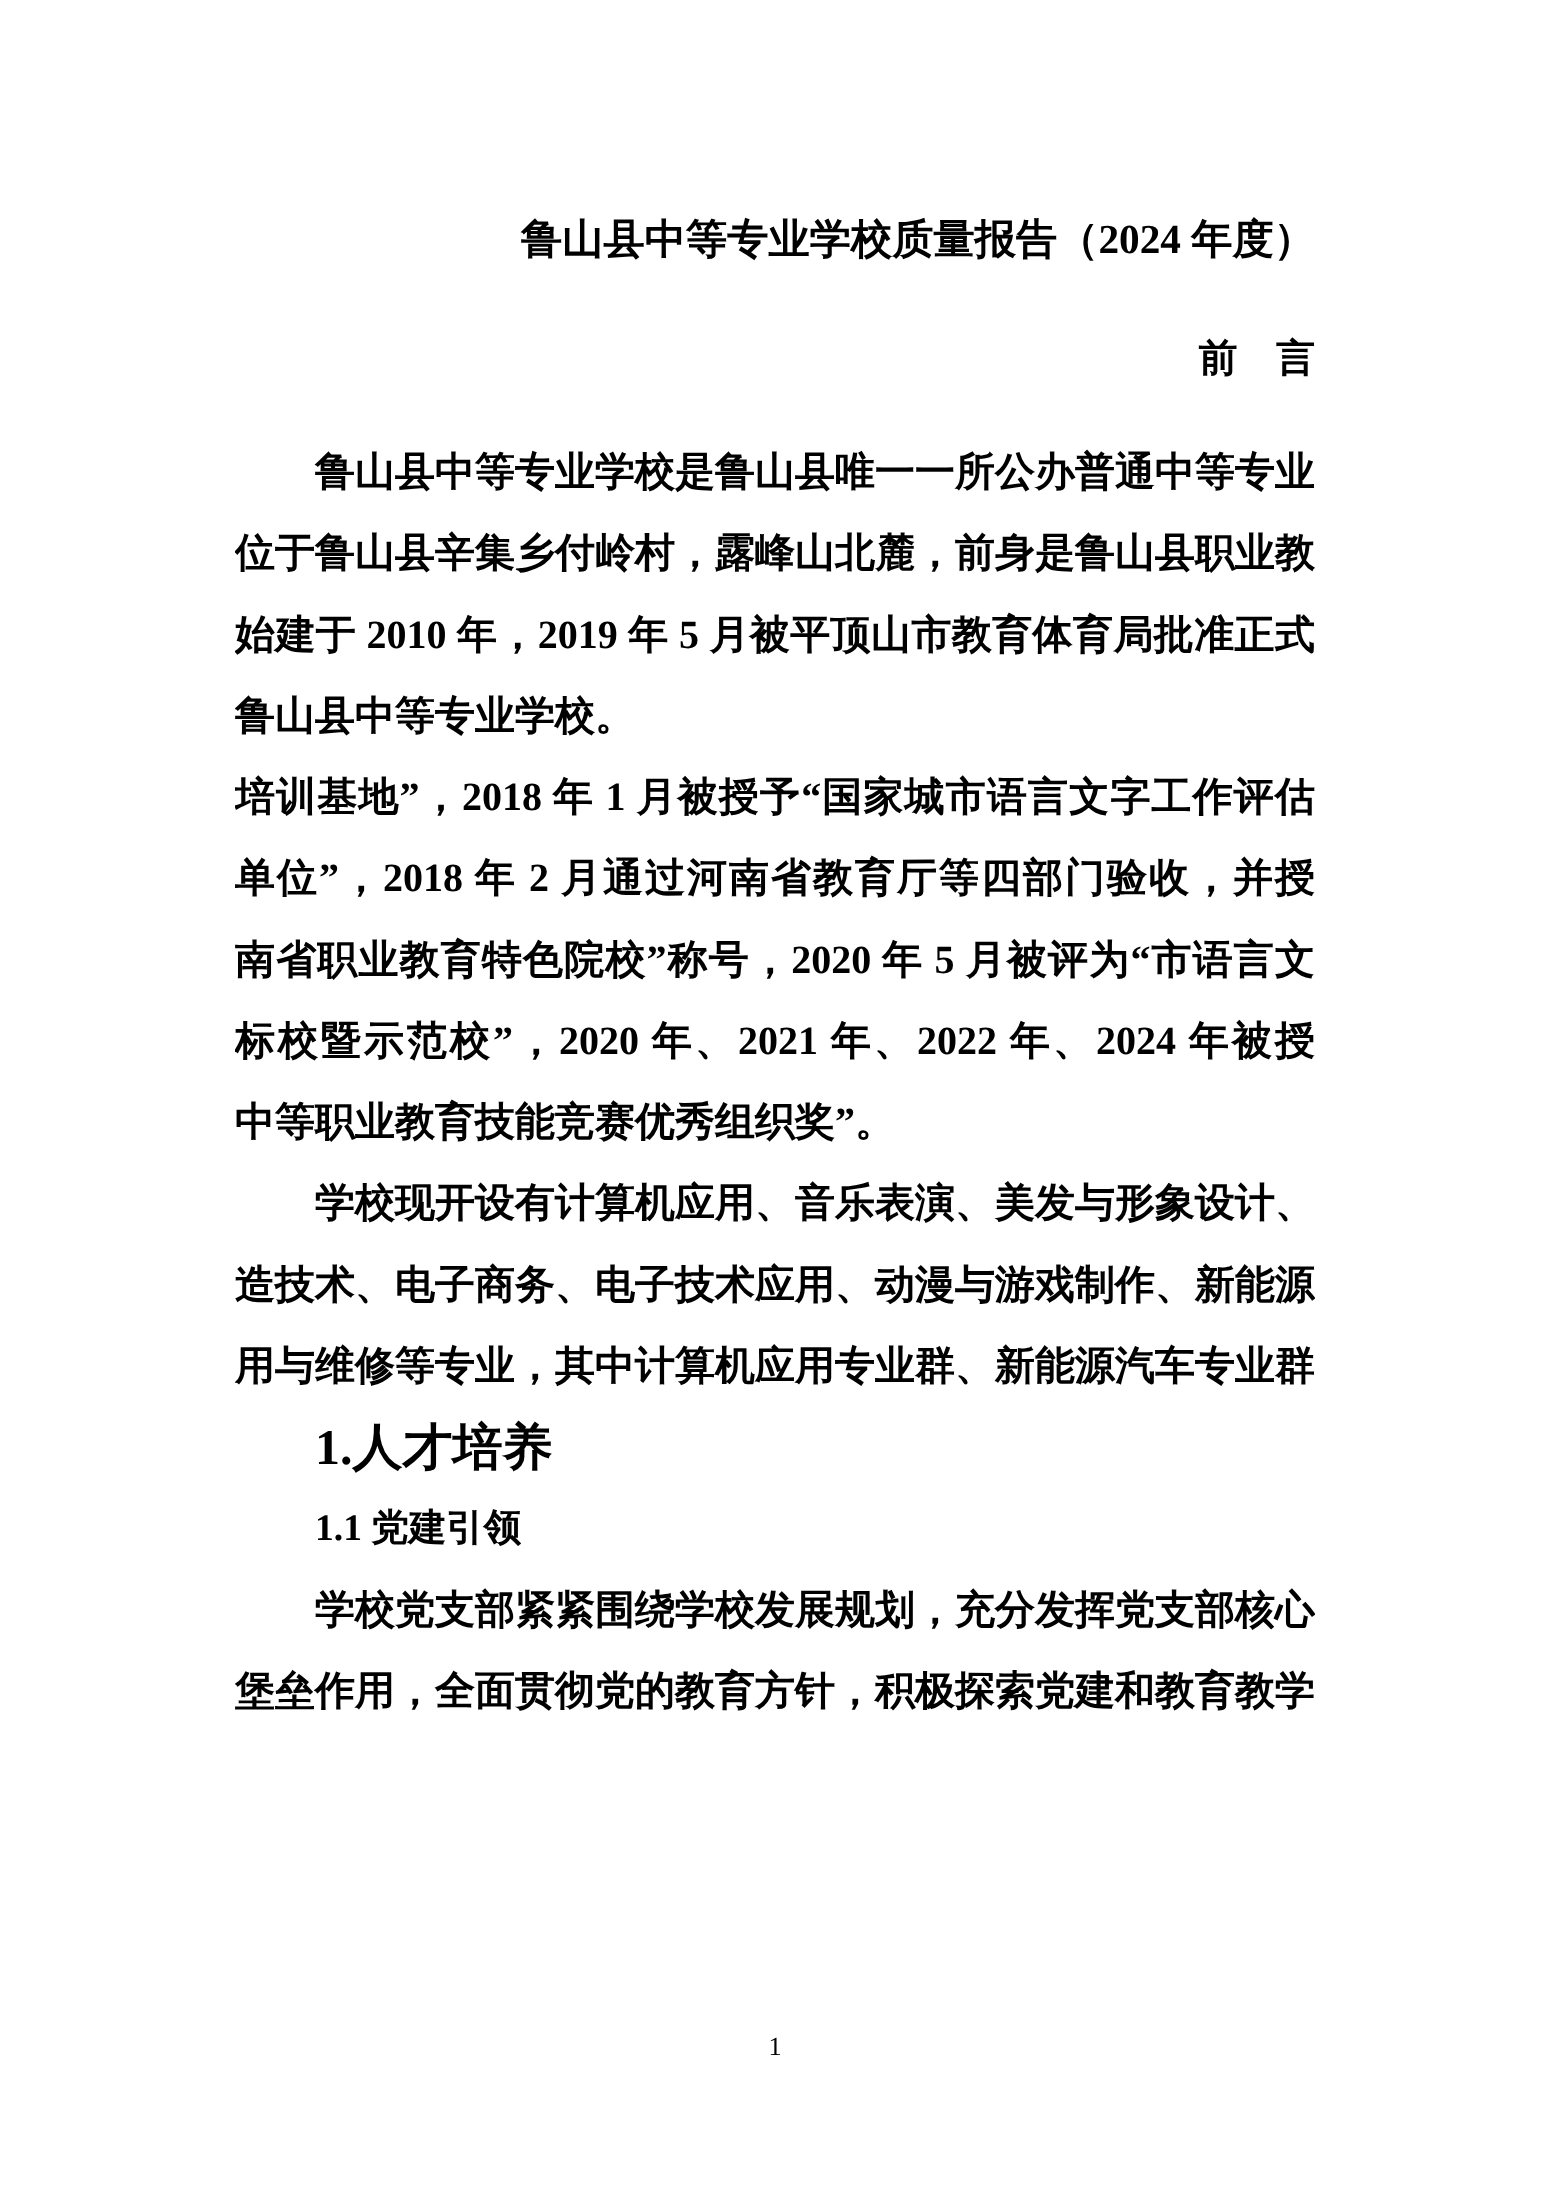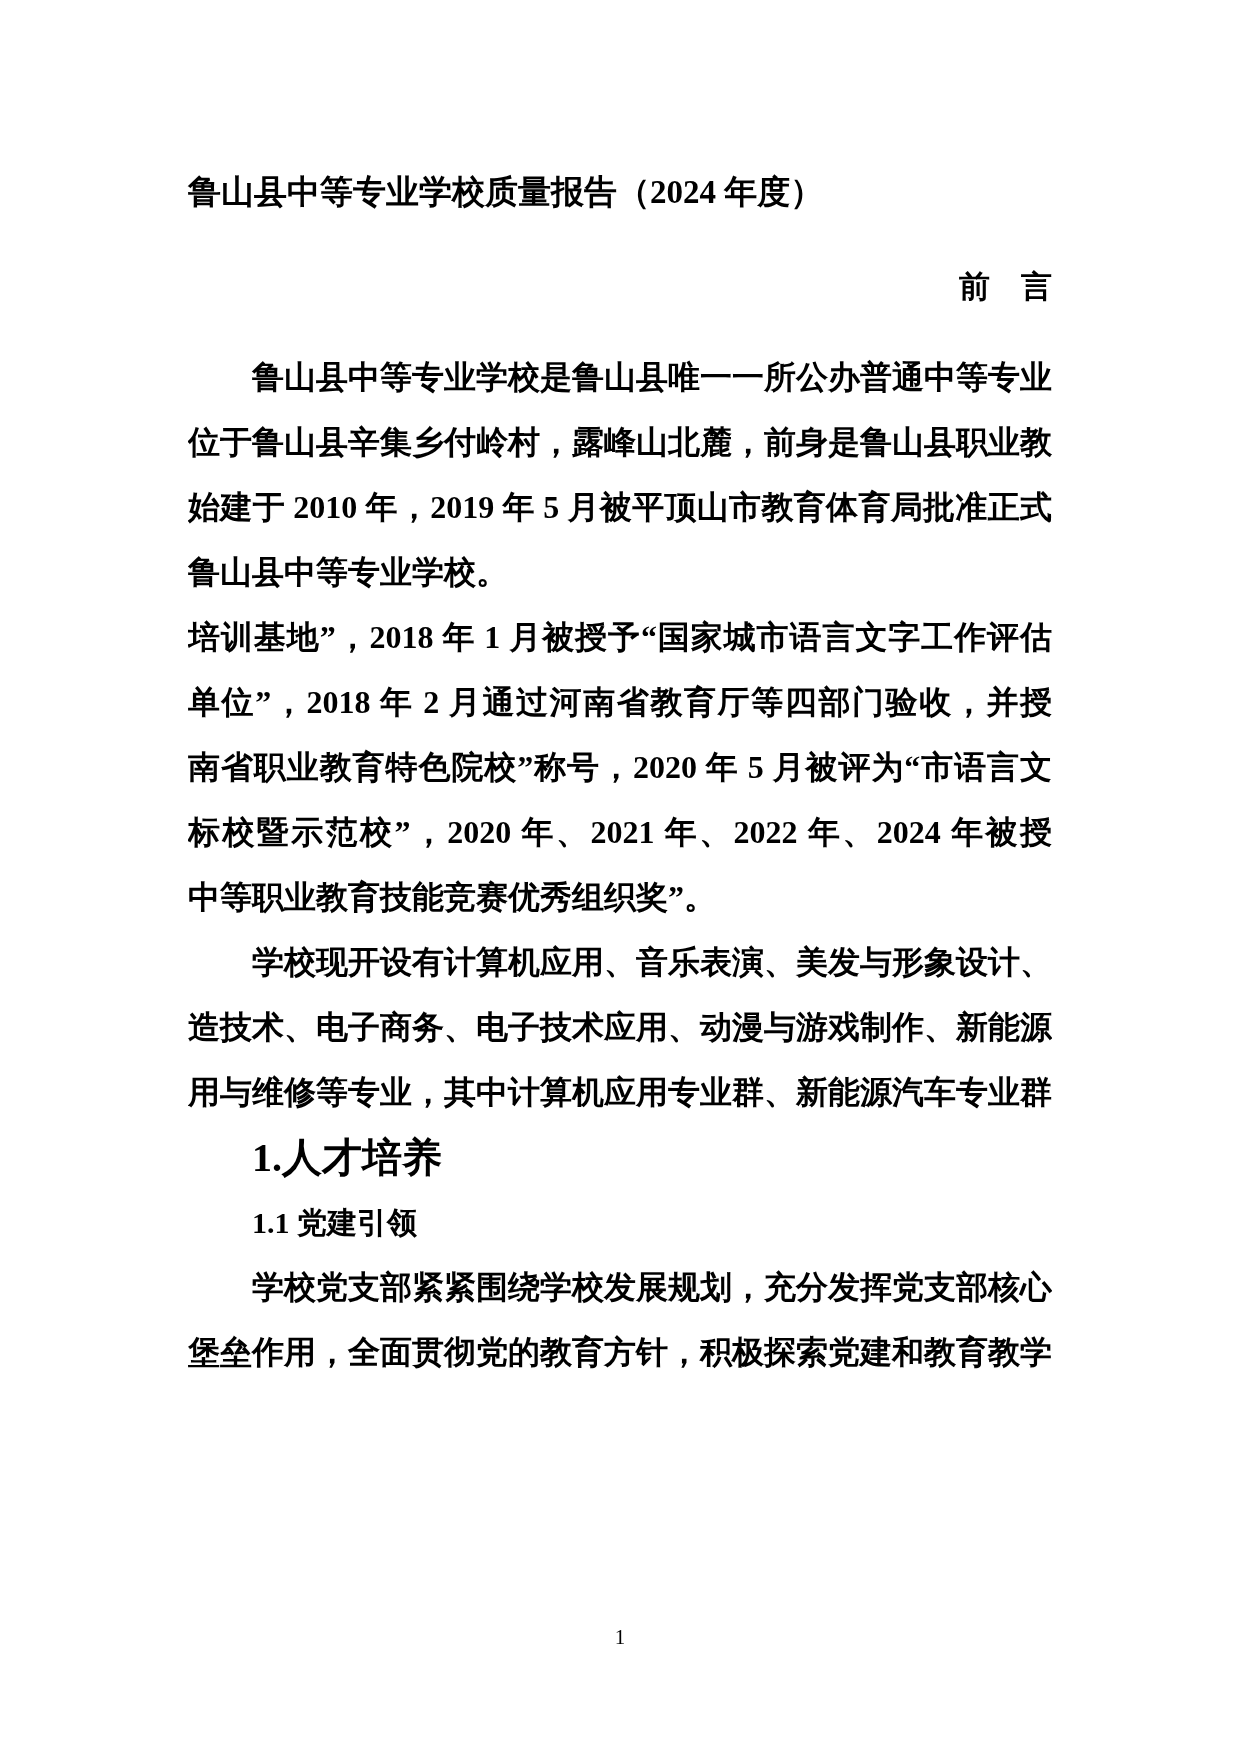--- a/index.html
+++ b/index.html
@@ -10,21 +10,21 @@
     background:#ffffff;
     color:#000000;
     font-family:"Liberation Serif","DejaVu Serif",serif;
     box-sizing:border-box;
     padding:158px 188px 0 188px;
     overflow:hidden;
   }
   .doc-title{
     font-size:33px;
     font-weight:bold;
-    text-align:left;
+    text-align:right;
     line-height:68px;
     height:68px;
     white-space:nowrap;
   }
   .preface{
     font-size:31px;
     font-weight:bold;
     text-align:right;
     line-height:65px;
     height:65px;

